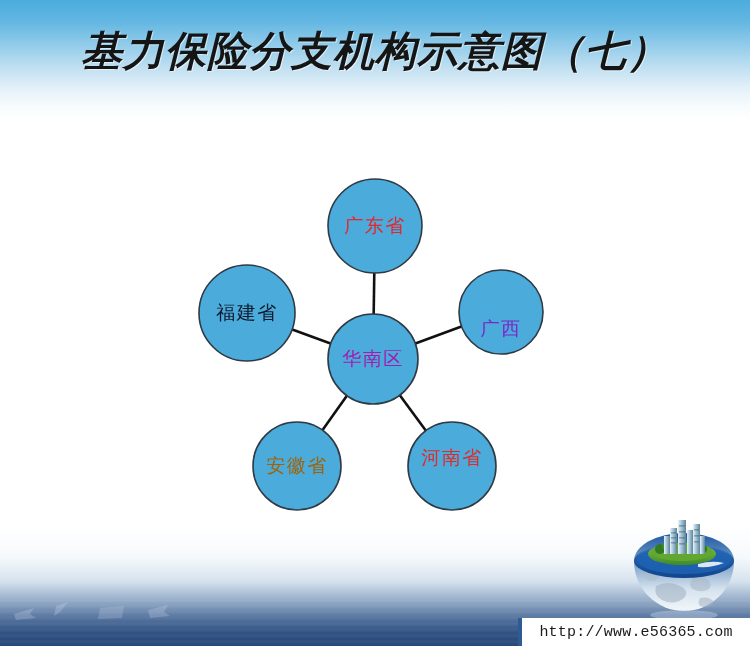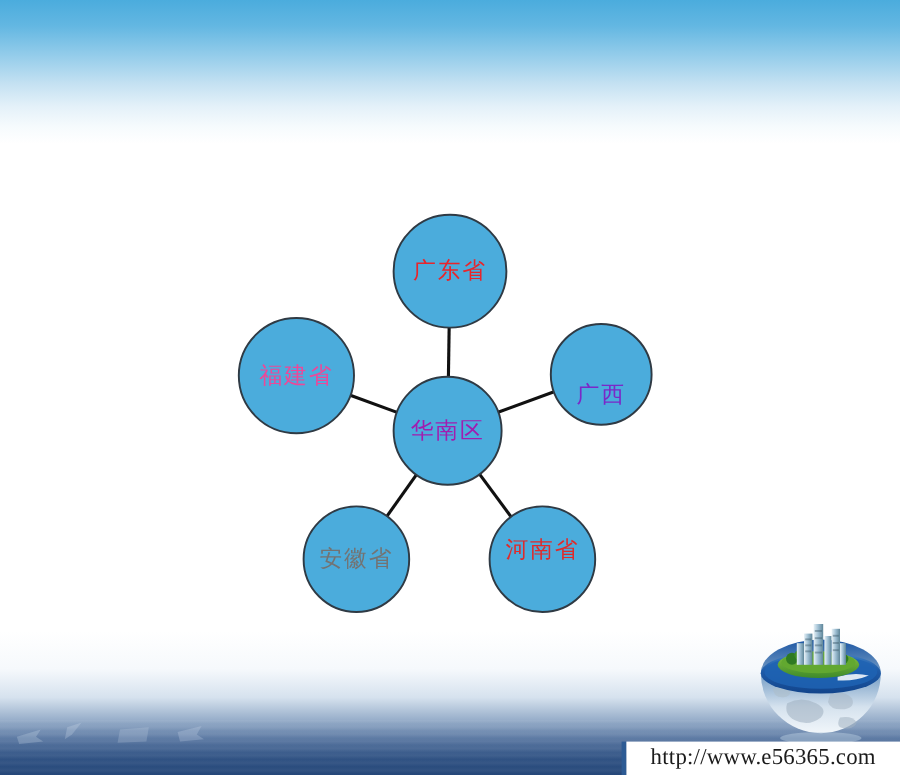--- a/index.html
+++ b/index.html
@@ -99,22 +99,22 @@
     right: 0;
     bottom: 0;
     width: 228px;
     height: 28px;
     background: #ffffff;
     display: flex;
     align-items: center;
     justify-content: center;
   }
   .url-bar .url-text {
-    font-family: Liberation Serif, serif;
-    font-size: 19px;
+    font-family: Liberation Mono, monospace;
+    font-size: 15px;
     color: #1b1b1b;
     letter-spacing: 0.2px;
     white-space: nowrap;
   }
   .url-accent {
     position: absolute;
     right: 228px;
     bottom: 0;
     width: 4px;
     height: 28px;
@@ -153,20 +153,21 @@
     text-align: right;
   }
 </style>
 </head>
 <body>
 
 <div id="slide">
 
   <div class="sky-band"></div>
 
+  <div class="title">基力保险分支机构示意图（七）</div>
 
   <div class="sea">
     <div class="sea-shimmer"></div>
     <svg class="sea-glints" viewBox="0 0 260 26">
       <path d="M6 16 L26 10 L22 16 L28 20 L8 22 Z" fill="#c9d8e8" opacity="0.55"></path>
       <path d="M48 8 L60 4 L52 14 L46 18 Z" fill="#d4e0ed" opacity="0.5"></path>
       <path d="M92 10 L116 8 L114 20 L90 21 Z" fill="#cbd9e9" opacity="0.45"></path>
       <path d="M140 12 L160 7 L156 14 L162 18 L142 20 Z" fill="#cfdced" opacity="0.5"></path>
     </svg>
   </div>
@@ -265,24 +266,24 @@
   </svg>
 
   <div id="node-labels">
       <div class="node-wrap" style="left: 305px; top: 210px; width: 140px; height: 32px;">
         <span class="node-label" style="color: rgb(232, 37, 43);">广东省</span>
       </div>
       <div class="node-wrap" style="left: 431px; top: 296px; width: 140px; height: 32px; margin-top: 17px;">
         <span class="node-label" style="color: rgb(123, 40, 200);">广西</span>
       </div>
       <div class="node-wrap" style="left: 177px; top: 297px; width: 140px; height: 32px;">
-        <span class="node-label" style="color: #ec4899;">福建省</span>
+        <span class="node-label" style="color: #0f172a;">福建省</span>
       </div>
       <div class="node-wrap" style="left: 227px; top: 450px; width: 140px; height: 32px;">
-        <span class="node-label" style="color: #737373;">安徽省</span>
+        <span class="node-label" style="color: #a16207;">安徽省</span>
       </div>
       <div class="node-wrap" style="left: 382px; top: 442px; width: 140px; height: 32px;">
         <span class="node-label" style="color: rgb(224, 42, 42);">河南省</span>
       </div>
       <div class="node-wrap" style="left: 303px; top: 343px; width: 140px; height: 32px;">
         <span class="node-label" style="color: #a21caf;">华南区</span>
       </div>
     </div>
 
 </div>

